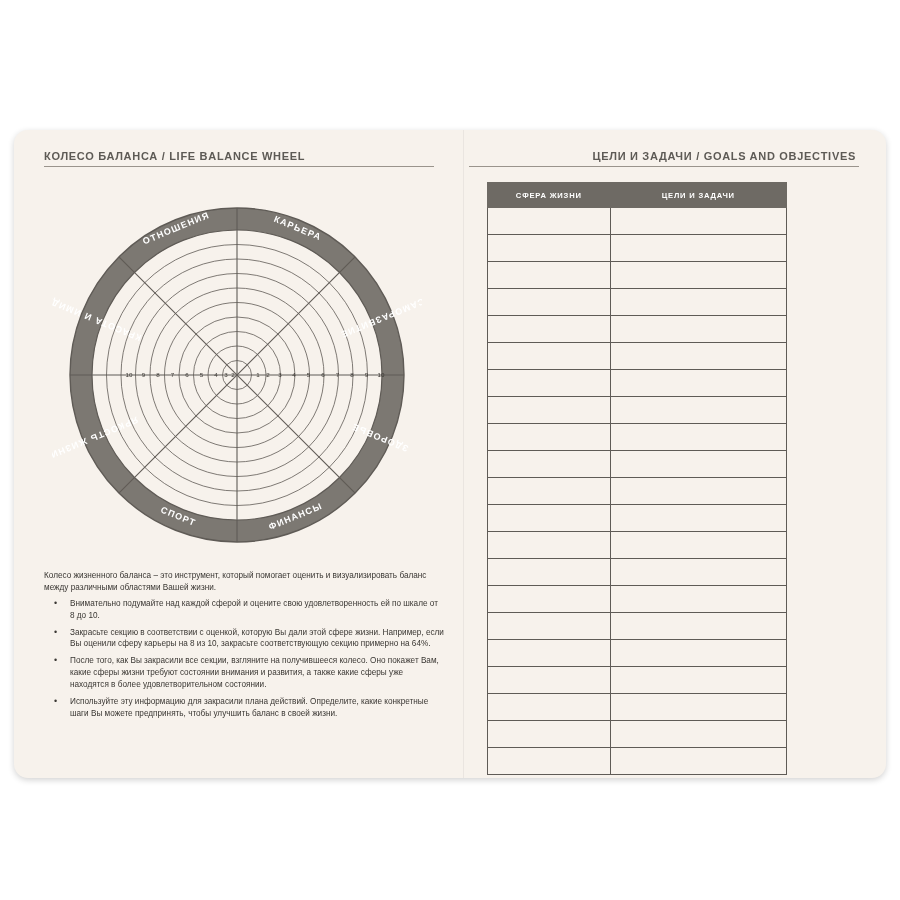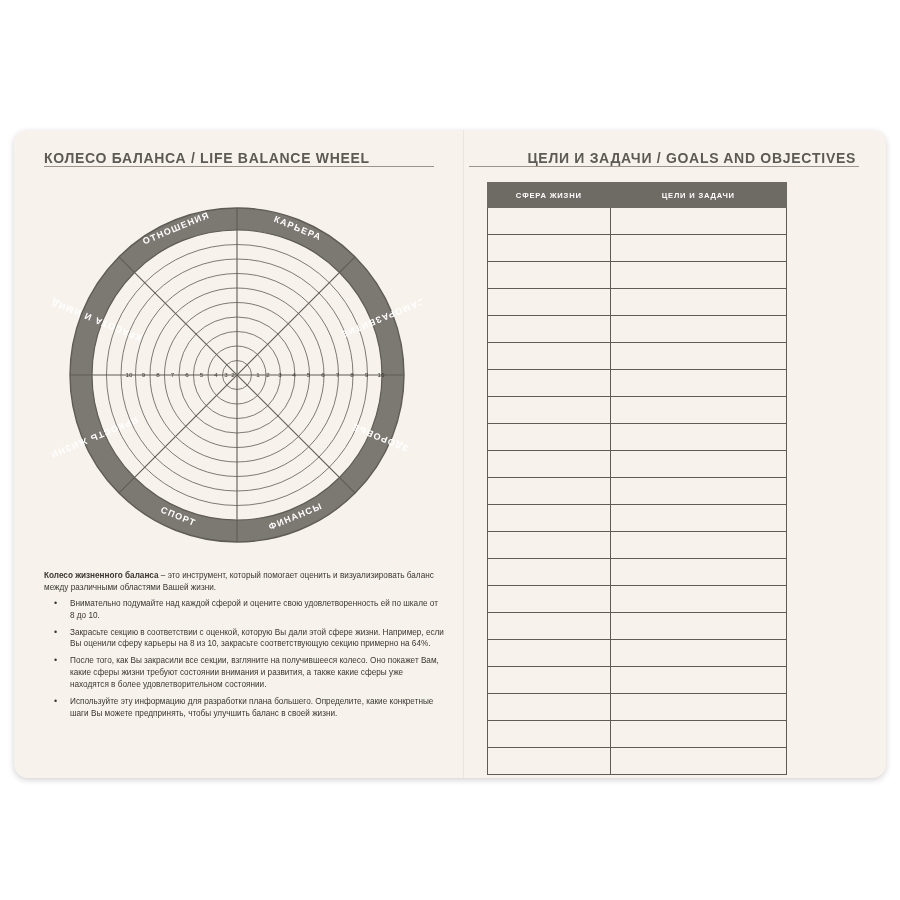--- a/index.html
+++ b/index.html
@@ -28,21 +28,21 @@
     position: absolute;
     left: 449px;
     top: 0;
     width: 1px;
     height: 648px;
     background: rgba(0,0,0,0.05);
   }
   
   .hdr {
     position: absolute;
-    font-size: 14px;
+    font-size: 11px;
     letter-spacing: 0.7px;
     color: #5d5a55;
     font-weight: bold;
   }
   .hdr .rus { font-weight: bold; }
   .hdr-left { left: 30px; top: 20px; }
   .hdr-right { right: 30px; top: 20px; text-align: right; }
   .rule {
     position: absolute;
     height: 1px;
@@ -65,21 +65,21 @@
   .desc {
     position: absolute;
     left: 30px;
     top: 440px;
     width: 400px;
     font-size: 8.2px;
     line-height: 1.45;
     color: #3a3733;
   }
   .desc p { margin: 0 0 4px 0; }
-  .desc b { font-weight: bold; }
+  .desc b { font-weight: normal; }
   .bullets { margin: 0; padding: 0; list-style: none; }
   .bullets li {
     position: relative;
     padding-left: 26px;
     margin-bottom: 5px;
   }
   .bullets li:before {
     content: "\2022";
     position: absolute;
     left: 10px;
@@ -206,21 +206,21 @@
       </g>
     </svg>
   </div>
 
   <div class="desc">
     <p><b>Колесо жизненного баланса</b><span> – это инструмент, который помогает оценить и визуализировать баланс между различными областями Вашей жизни.</span></p>
     <ul class="bullets">
       <li>Внимательно подумайте над каждой сферой и оцените свою удовлетворенность ей по шкале от 8 до 10.</li>
       <li>Закрасьте секцию в соответствии с оценкой, которую Вы дали этой сфере жизни. Например, если Вы оценили сферу карьеры на 8 из 10, закрасьте соответствующую секцию примерно на 64%.</li>
       <li>После того, как Вы закрасили все секции, взгляните на получившееся колесо. Оно покажет Вам, какие сферы жизни требуют состоянии внимания и развития, а также какие сферы уже находятся в более удовлетворительном состоянии.</li>
-      <li>Используйте эту информацию для разработки плана большего. Определите, какие конкретные шаги Вы можете предпринять, чтобы улучшить баланс в своей жизни.</li>
+      <li>Используйте эту информацию для закрасили плана действий. Определите, какие конкретные шаги Вы можете предпринять, чтобы улучшить баланс в своей жизни.</li>
     </ul>
   </div>
 
   <table class="tbl">
     <colgroup>
         <col class="c1">
         <col class="c2">
       </colgroup>
     <thead>
       <tr>

